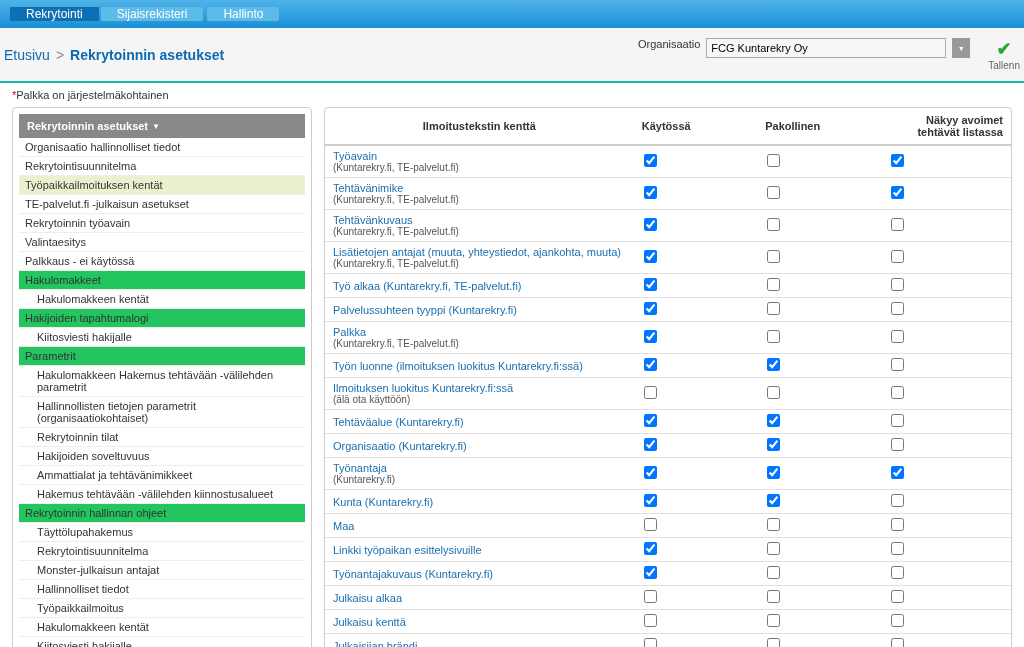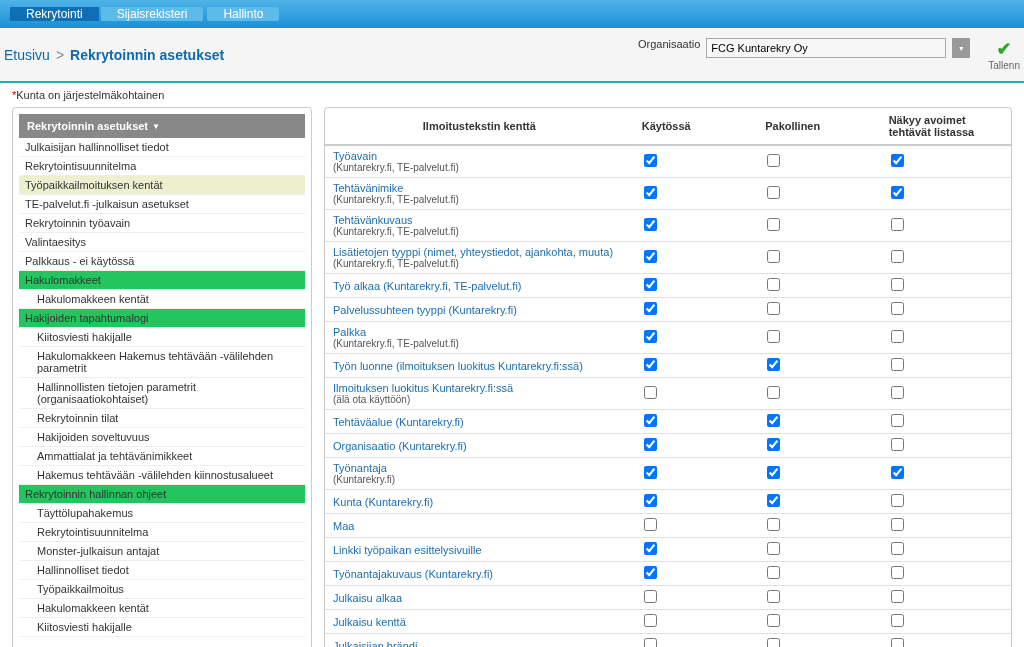--- a/index.html
+++ b/index.html
@@ -34,21 +34,21 @@
   .sb-item.sub { padding-left: 18px; }
   .sb-item.blue { background: #22c55e; }
   .sb-item.green { background: #edf0cf; }
   
   .main { flex: 1; border: 1px solid #ccc; border-radius: 4px; background: #fff; }
   table { width: 100%; border-collapse: collapse; }
   th { text-align: left; font-size: 11px; font-weight: bold; padding: 6px 8px; border-bottom: 2px solid #ccc; }
   th:first-child { width: 45%; text-align: center; }
   th:nth-child(2) { width: 18%; }
   th:nth-child(3) { width: 18%; }
-  th:nth-child(4) { width: 19%; }
+  th:nth-child(4) { width: 19%; text-align: right; }
   td { padding: 4px 8px; border-bottom: 1px solid #e0e0e0; font-size: 11px; vertical-align: middle; }
   td .title { color: #1a6fb0; }
   td .sub { font-size: 10px; color: #555; }
   .cb-cell { text-align: left; padding-left: 10px; }
   input[type=checkbox] { width: 13px; height: 13px; cursor: pointer; }
 </style>
 </head>
 <body>
 
 <div class="topnav" id="topnav">
@@ -70,41 +70,42 @@
       <span>▾</span>
     </div>
     <div class="save-area">
       <span class="check-icon">✔</span>
       <span class="save-label">Tallenn</span>
     </div>
   </div>
 </div>
 
 <div class="note">
-  <span style="color:#c00">*</span><span>Kunta on järjestelmäkohtainen</span>
+  <span style="color:#c00">*</span><span>Palkka on järjestelmäkohtainen</span>
 </div>
 
 <div class="content">
   <div class="sidebar">
     <div class="sidebar-header">
       <span>Rekrytoinnin asetukset</span>
       <span class="caret">▼</span>
     </div>
     <div id="sidebar-items">
-        <div class="sb-item">Julkaisijan hallinnolliset tiedot</div>
+        <div class="sb-item">Organisaatio hallinnolliset tiedot</div>
         <div class="sb-item">Rekrytointisuunnitelma</div>
         <div class="sb-item green">Työpaikkailmoituksen kentät</div>
         <div class="sb-item">TE-palvelut.fi -julkaisun asetukset</div>
         <div class="sb-item">Rekrytoinnin työavain</div>
         <div class="sb-item">Valintaesitys</div>
         <div class="sb-item">Palkkaus - ei käytössä</div>
         <div class="sb-item blue">Hakulomakkeet</div>
         <div class="sb-item sub">Hakulomakkeen kentät</div>
         <div class="sb-item blue">Hakijoiden tapahtumalogi</div>
         <div class="sb-item sub">Kiitosviesti hakijalle</div>
+        <div class="sb-item blue">Parametrit</div>
         <div class="sb-item sub">Hakulomakkeen Hakemus tehtävään -välilehden parametrit</div>
         <div class="sb-item sub">Hallinnollisten tietojen parametrit (organisaatiokohtaiset)</div>
         <div class="sb-item sub">Rekrytoinnin tilat</div>
         <div class="sb-item sub">Hakijoiden soveltuvuus</div>
         <div class="sb-item sub">Ammattialat ja tehtävänimikkeet</div>
         <div class="sb-item sub">Hakemus tehtävään -välilehden kiinnostusalueet</div>
         <div class="sb-item blue">Rekrytoinnin hallinnan ohjeet</div>
         <div class="sb-item sub">Täyttölupahakemus</div>
         <div class="sb-item sub">Rekrytointisuunnitelma</div>
         <div class="sb-item sub">Monster-julkaisun antajat</div>
@@ -148,21 +149,21 @@
             <td>
               <div class="title">Tehtävänkuvaus</div>
               <div class="sub">(Kuntarekry.fi, TE-palvelut.fi)</div>
             </td>
             <td class="cb-cell"><input type="checkbox" checked="" style=""></td>
             <td class="cb-cell"><input type="checkbox" style=""></td>
             <td class="cb-cell"><input type="checkbox" style=""></td>
           </tr>
           <tr>
             <td>
-              <div class="title">Lisätietojen tyyppi (nimet, yhteystiedot, ajankohta, muuta)</div>
+              <div class="title">Lisätietojen antajat (muuta, yhteystiedot, ajankohta, muuta)</div>
               <div class="sub">(Kuntarekry.fi, TE-palvelut.fi)</div>
             </td>
             <td class="cb-cell"><input type="checkbox" checked="" style=""></td>
             <td class="cb-cell"><input type="checkbox" style=""></td>
             <td class="cb-cell"><input type="checkbox" style=""></td>
           </tr>
           <tr>
             <td>
               <div class="title">Työ alkaa (Kuntarekry.fi, TE-palvelut.fi)</div>
             </td>

